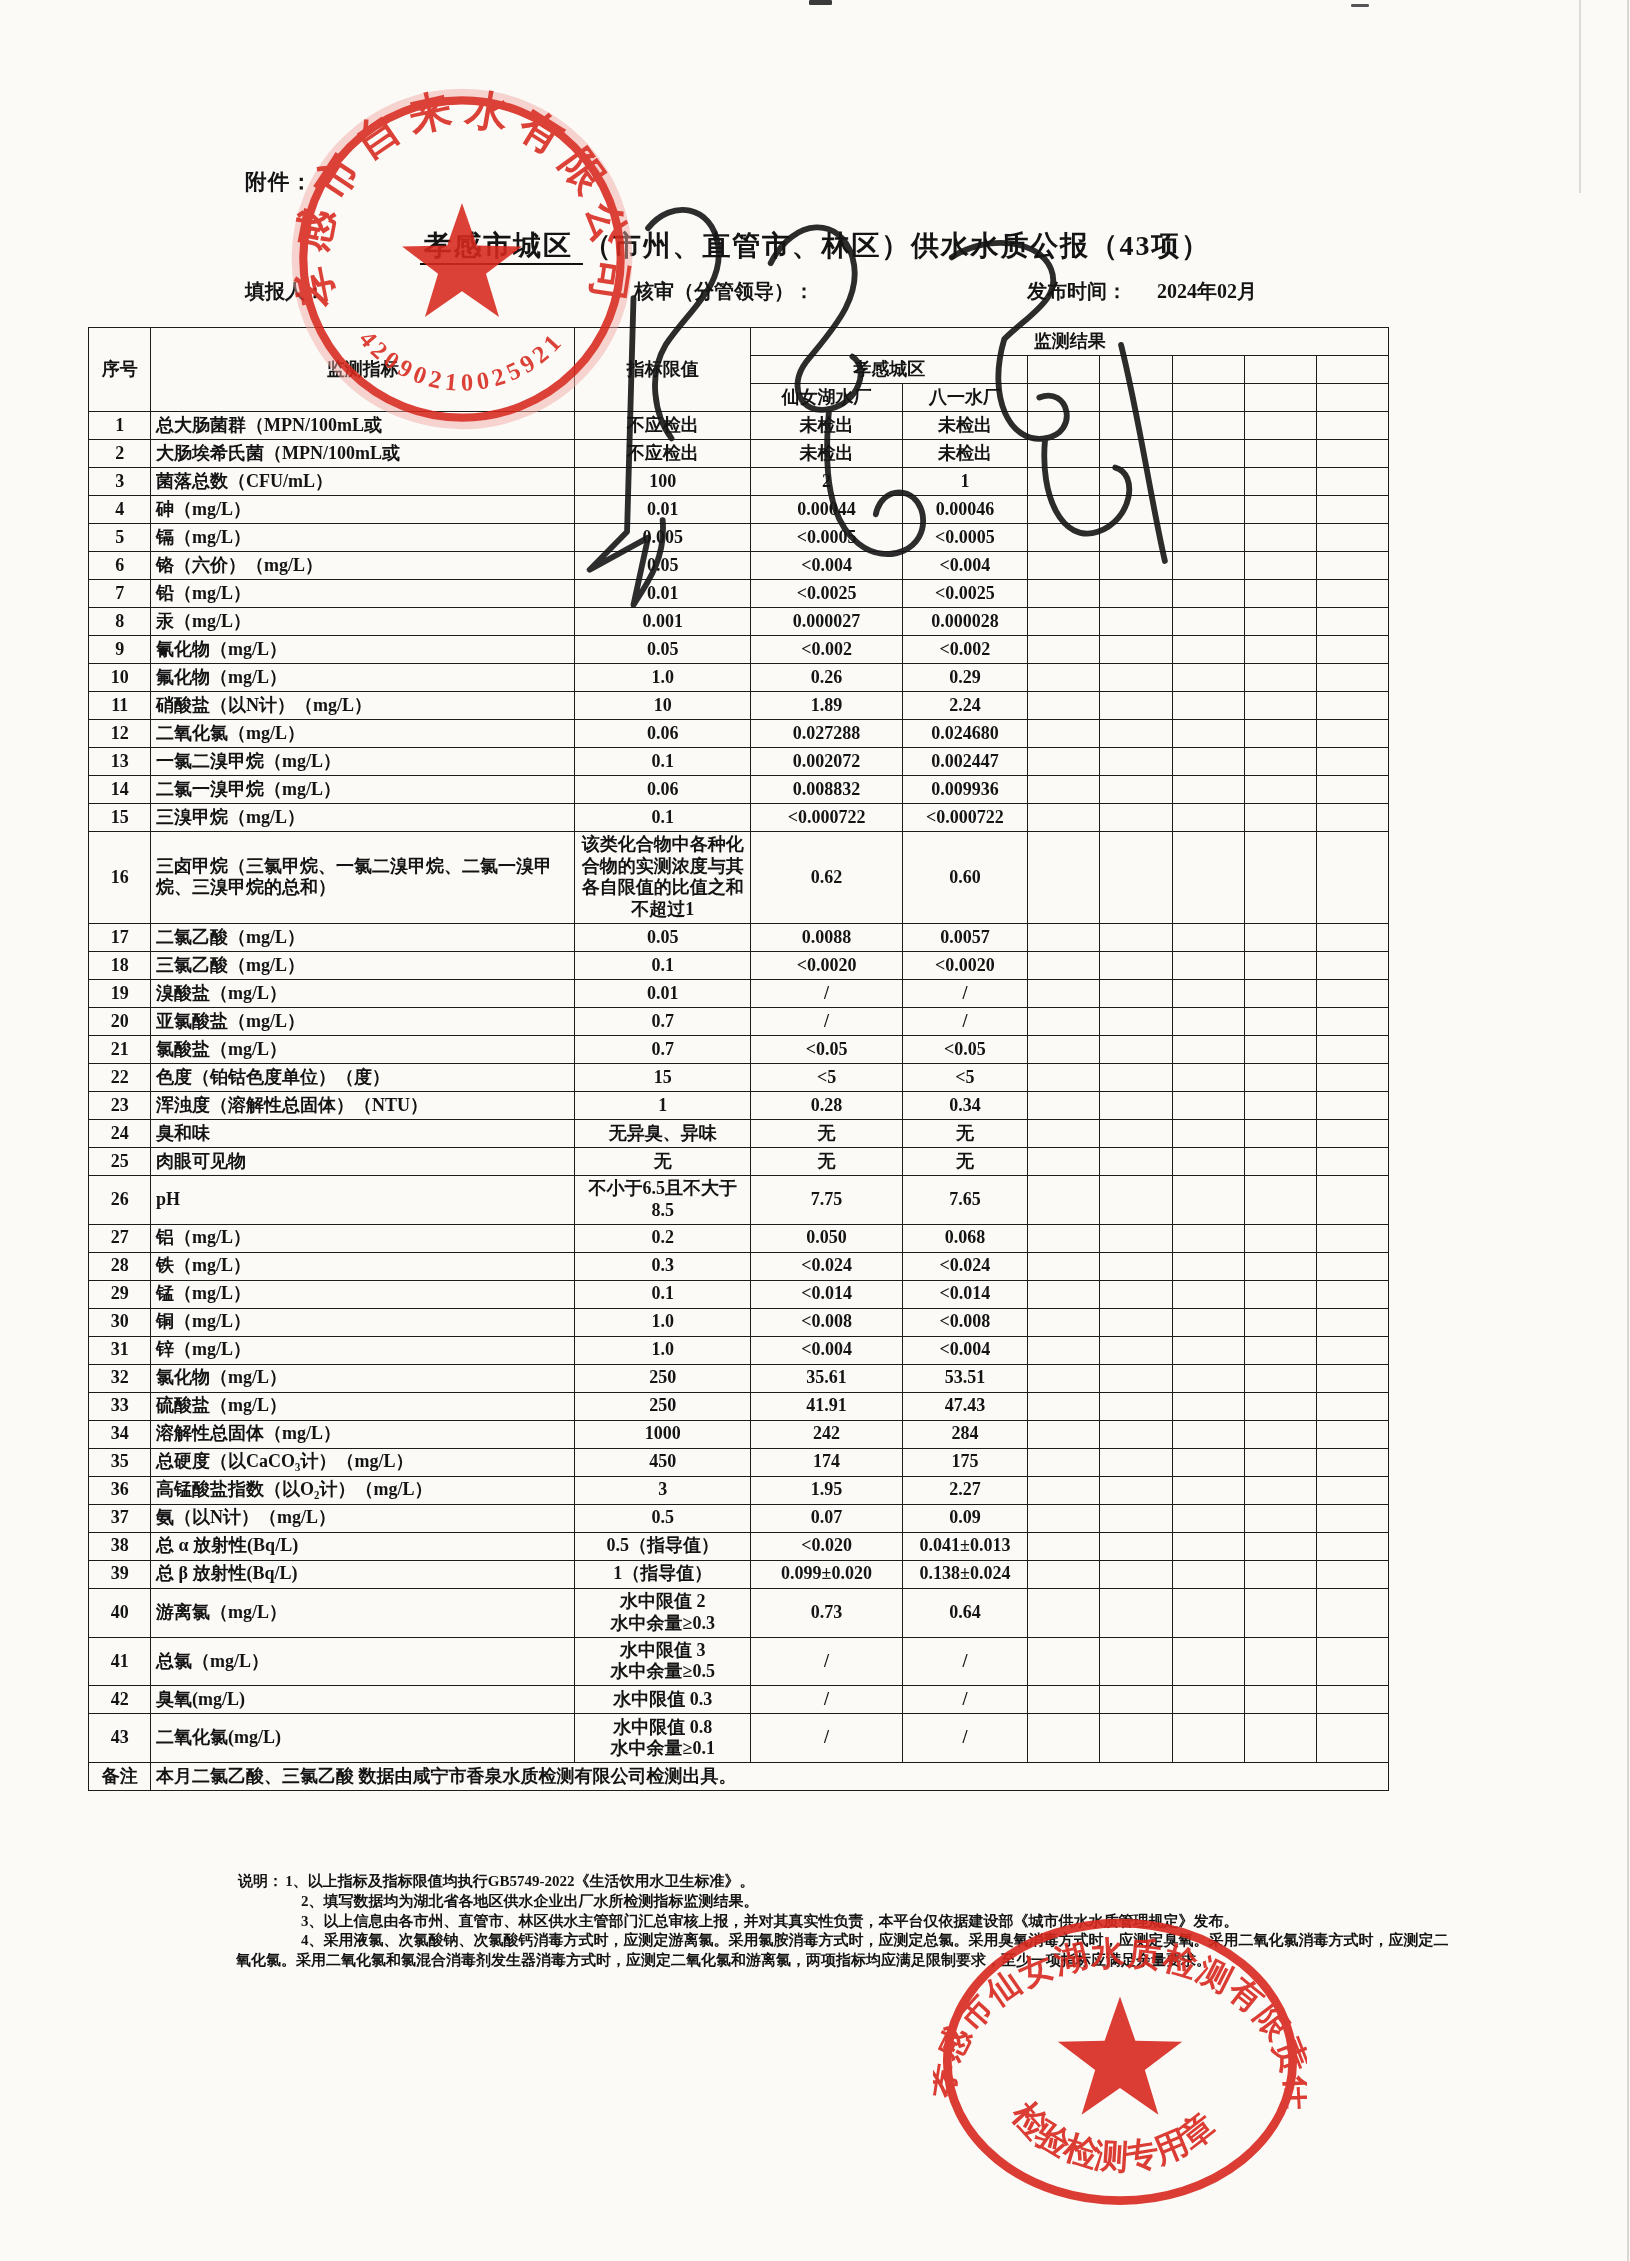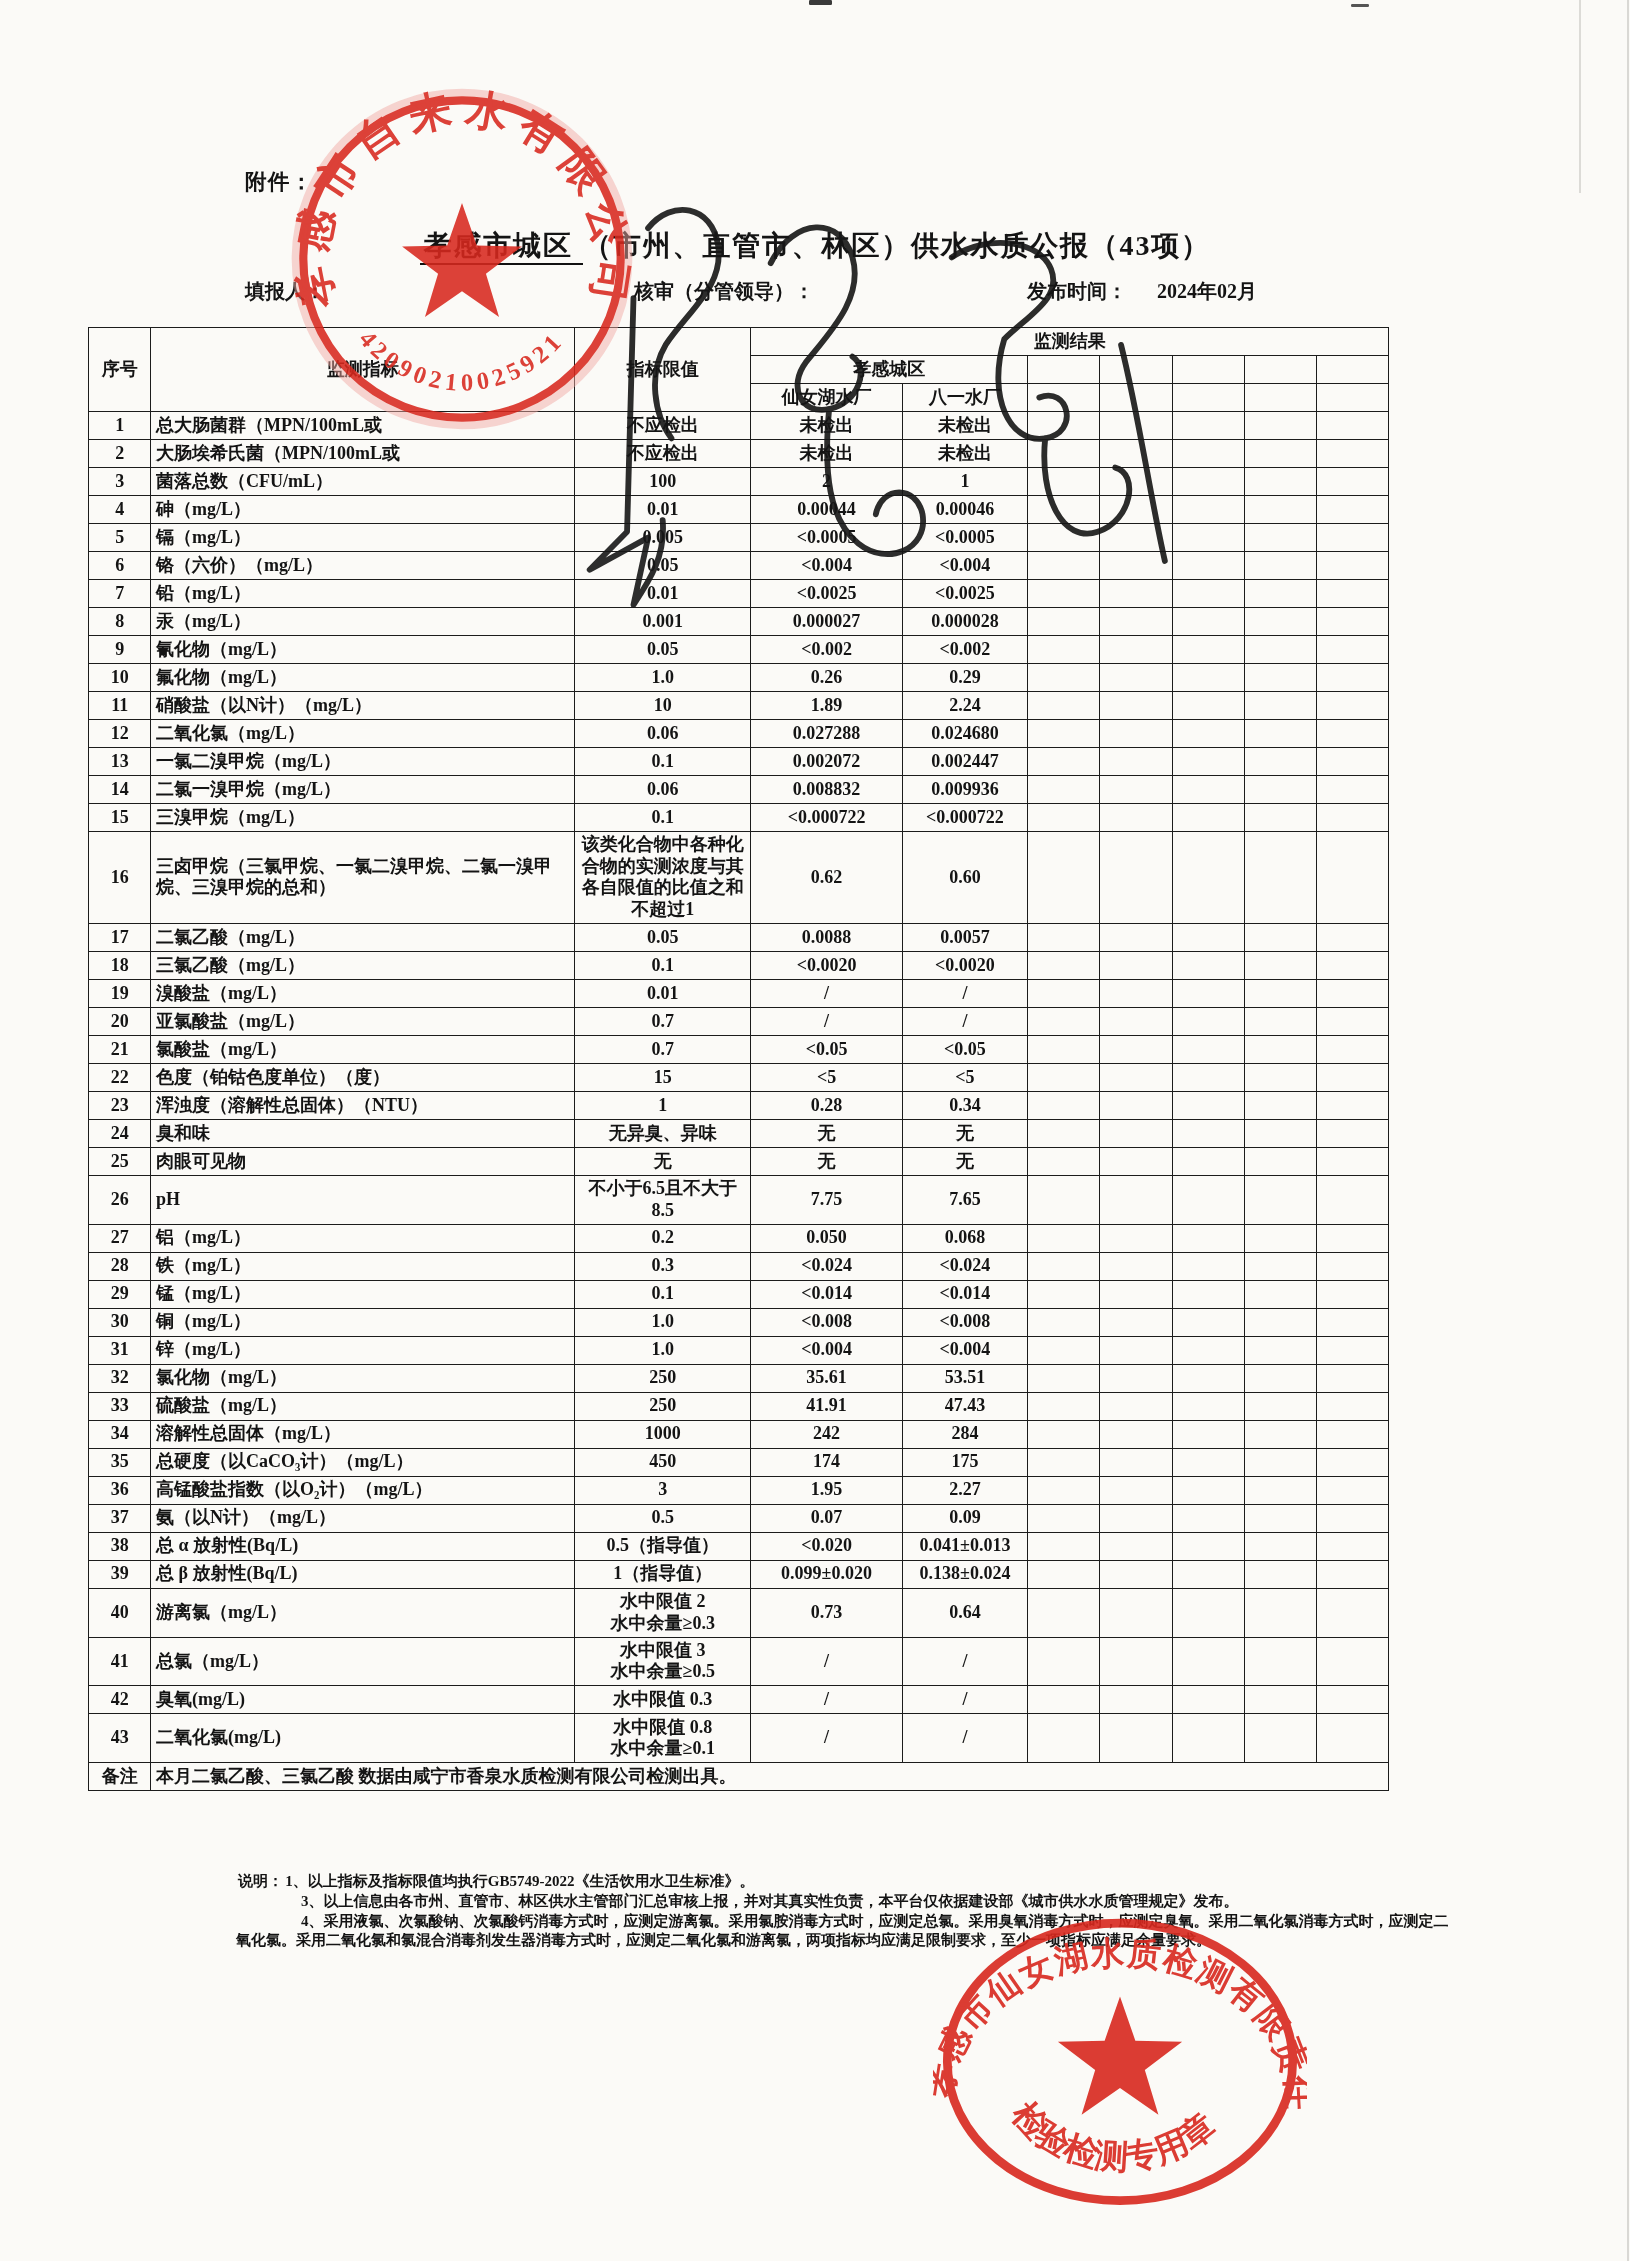--- a/index.html
+++ b/index.html
@@ -646,20 +646,21 @@
       <td class="note-text" colspan="9">本月二氯乙酸、三氯乙酸 数据由咸宁市香泉水质检测有限公司检测出具。</td>
     </tr>
   </tbody>
 </table>
 </div>
 
 <div class="notes">
   <div class="note-line nl-first">
     <span class="nl-label">说明：</span><span>1、以上指标及指标限值均执行GB5749-2022《生活饮用水卫生标准》。</span>
   </div>
+  <div class="note-line nl-indent">2、填写数据均为湖北省各地区供水企业出厂水所检测指标监测结果。</div>
   <div class="note-line nl-indent">3、以上信息由各市州、直管市、林区供水主管部门汇总审核上报，并对其真实性负责，本平台仅依据建设部《城市供水水质管理规定》发布。</div>
   <div class="note-line nl-indent">4、采用液氯、次氯酸钠、次氯酸钙消毒方式时，应测定游离氯。采用氯胺消毒方式时，应测定总氯。采用臭氧消毒方式时，应测定臭氧。采用二氧化氯消毒方式时，应测定二</div>
   <div class="note-line nl-hang">氧化氯。采用二氧化氯和氯混合消毒剂发生器消毒方式时，应测定二氧化氯和游离氯，两项指标均应满足限制要求，至少一项指标应满足余量要求。</div>
 </div>
 
 <svg class="sig-svg" width="619" height="444" viewBox="0 0 1060 760">
   <g fill="none" stroke="#161616" stroke-width="10" stroke-linecap="round" stroke-linejoin="round" opacity="0.9">
     <path d="M 120,60 C 160,10 230,20 240,90 C 250,160 190,200 150,260 C 120,310 130,380 160,420"></path>
     <path d="M 95,180 C 90,330 88,470 84,580 L 20,645 L 120,590 L 95,705 C 125,660 150,620 145,560"></path>
     <path d="M 330,120 C 370,40 450,40 470,110 C 490,180 430,240 390,290 C 360,330 380,380 430,370 C 480,360 500,300 470,280"></path>

